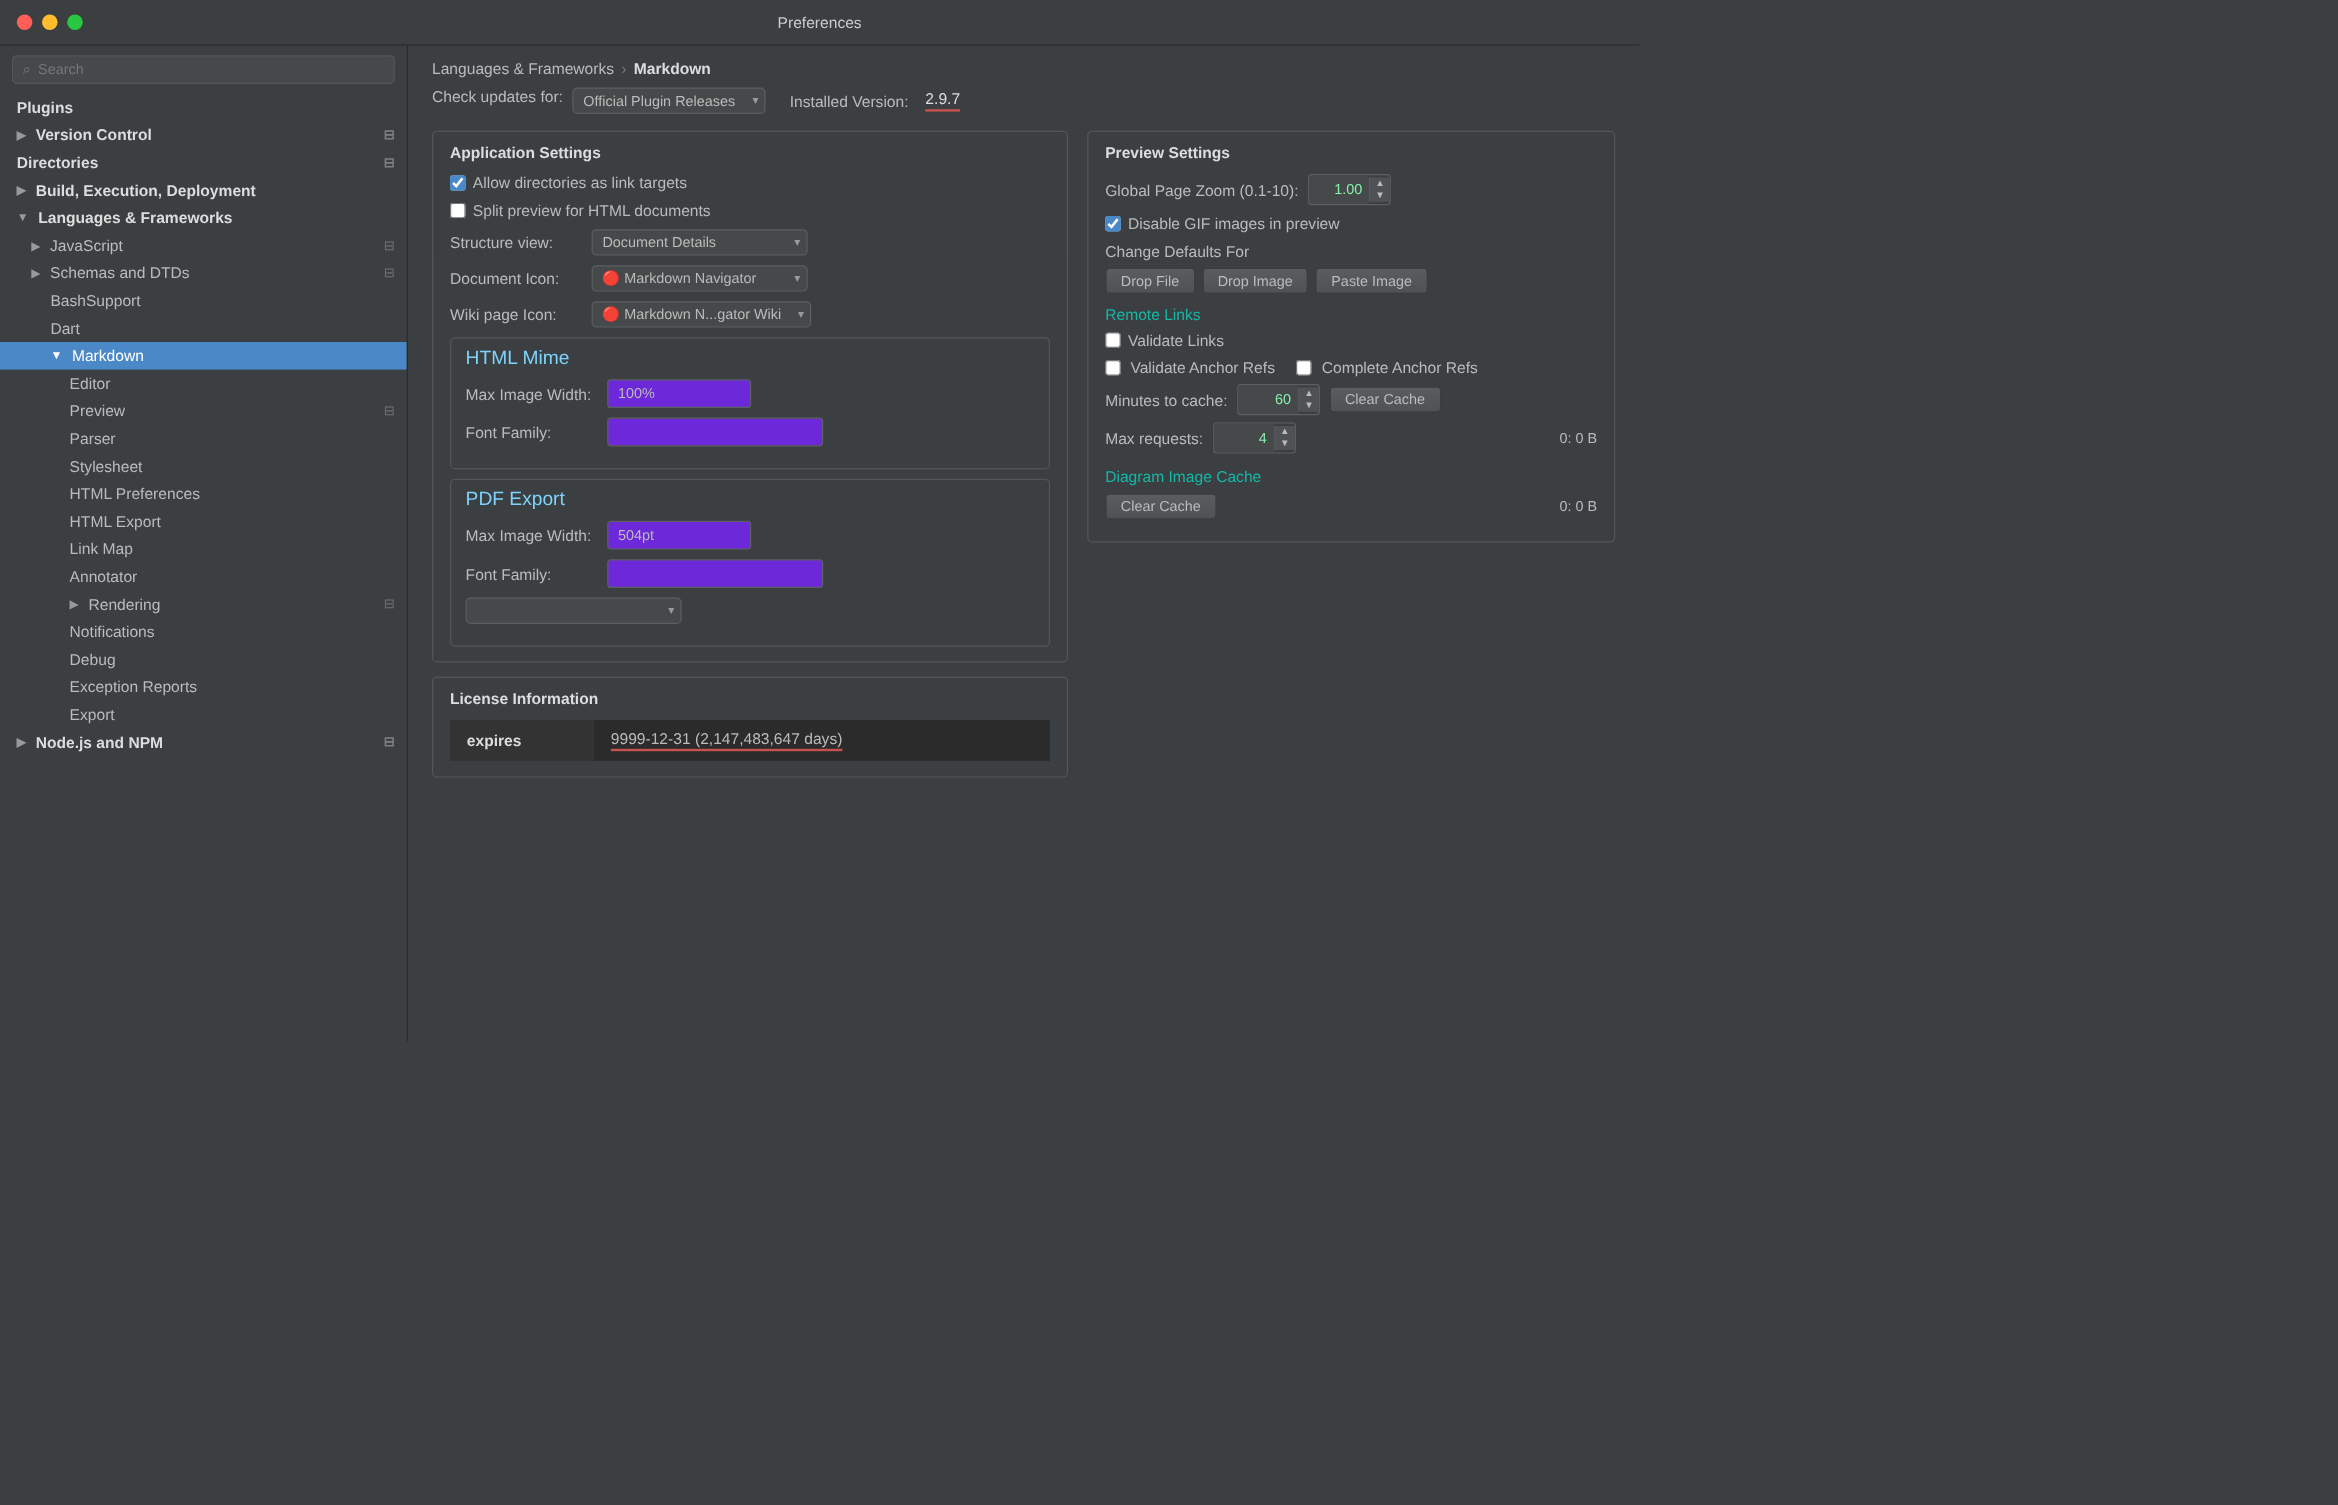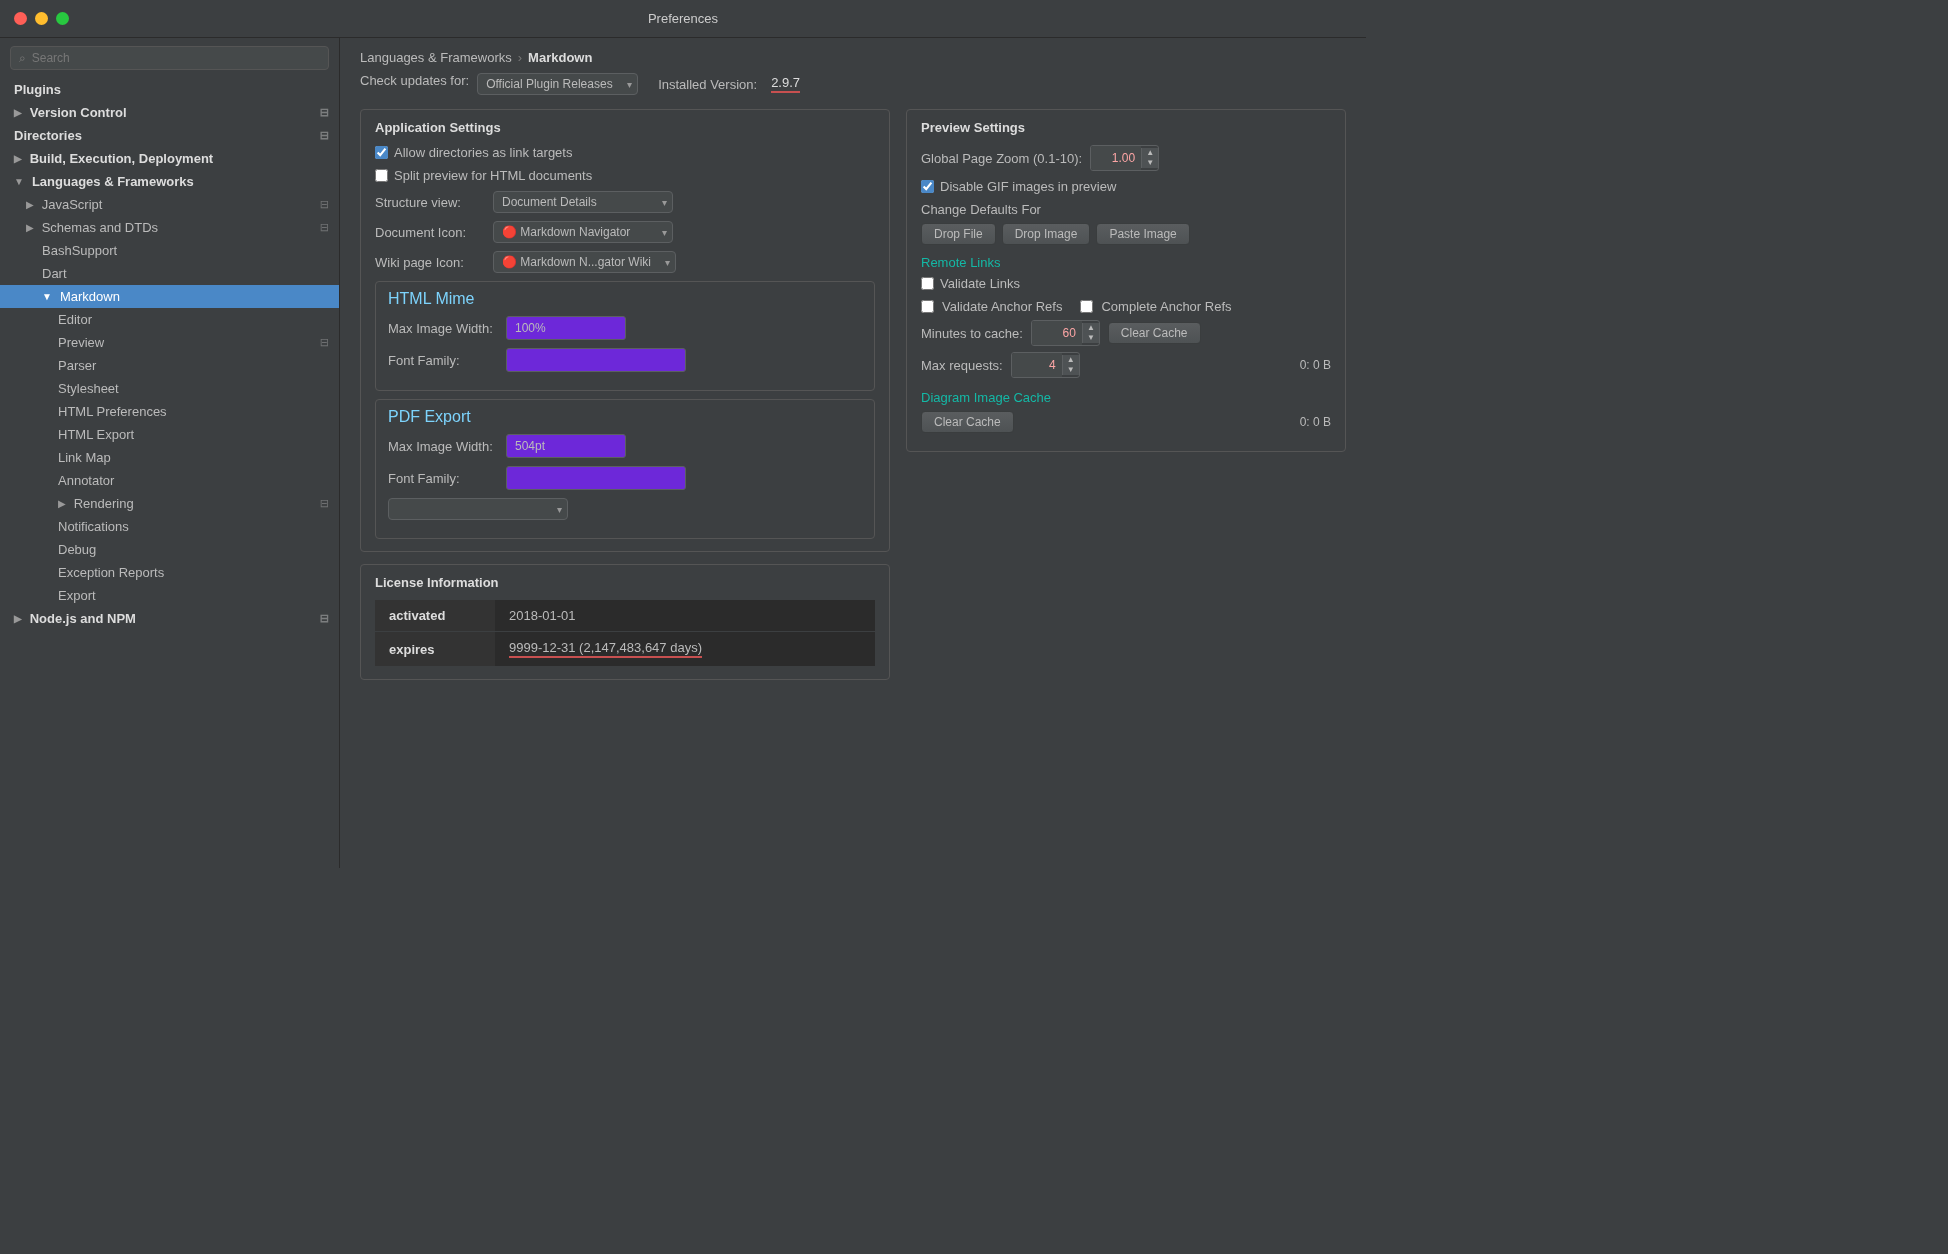--- a/index.html
+++ b/index.html
@@ -247,21 +247,21 @@
     .number-input-wrapper {
       display: flex;
       align-items: center;
       border: 1px solid #5c5f61;
       border-radius: 3px;
       overflow: hidden;
     }
     .number-input {
       background: #45494a;
       border: none;
-      color: #fca5a5;
+      color: #86efac;
       padding: 3px 6px;
       font-size: 12px;
       width: 50px;
       text-align: right;
       height: 24px;
     }
     .spinner-btns {
       display: flex;
       flex-direction: column;
       background: #4e5254;
@@ -548,24 +548,20 @@
                   </select>
                 </div>
               </div>
             </div>
           </div>
 
           <div class="section">
             <div class="section-title">License Information</div>
             <table class="license-table">
               <tbody>
-                  <tr>
-                <td>activated</td>
-                <td>2018-01-01</td>
-              </tr>
               <tr>
                 <td>expires</td>
                 <td>
                   <span class="expires-val">9999-12-31 (2,147,483,647 days)</span>
                 </td>
               </tr>
             </tbody>
               </table>
           </div>
         </div>

